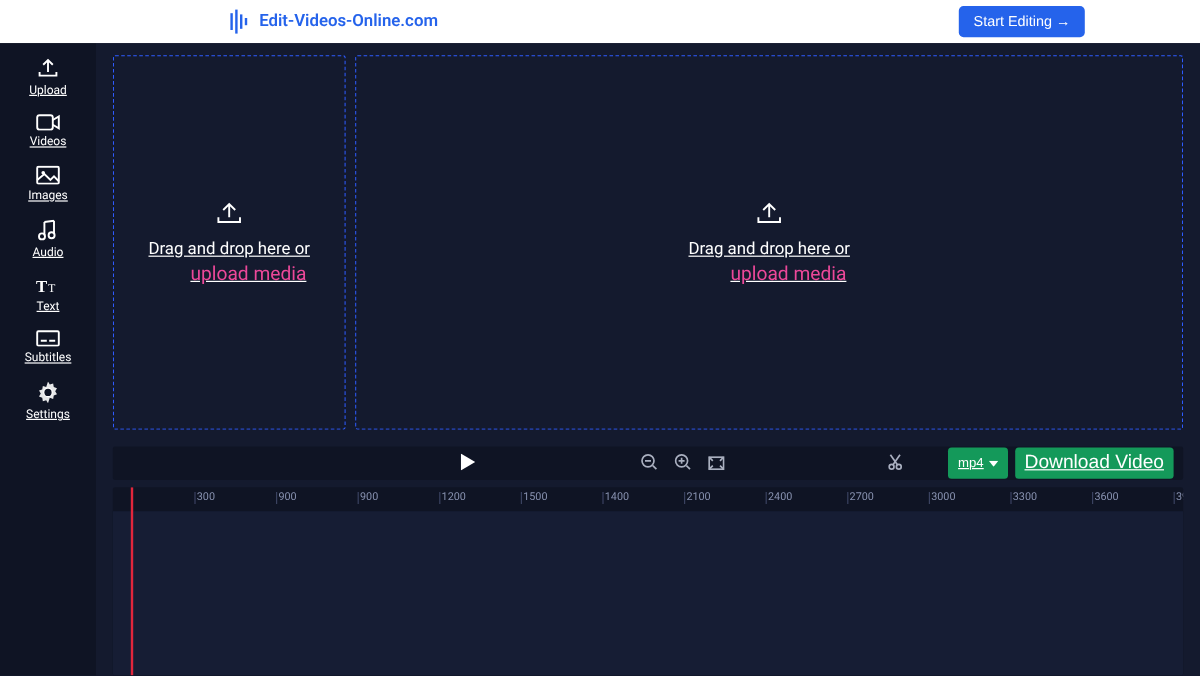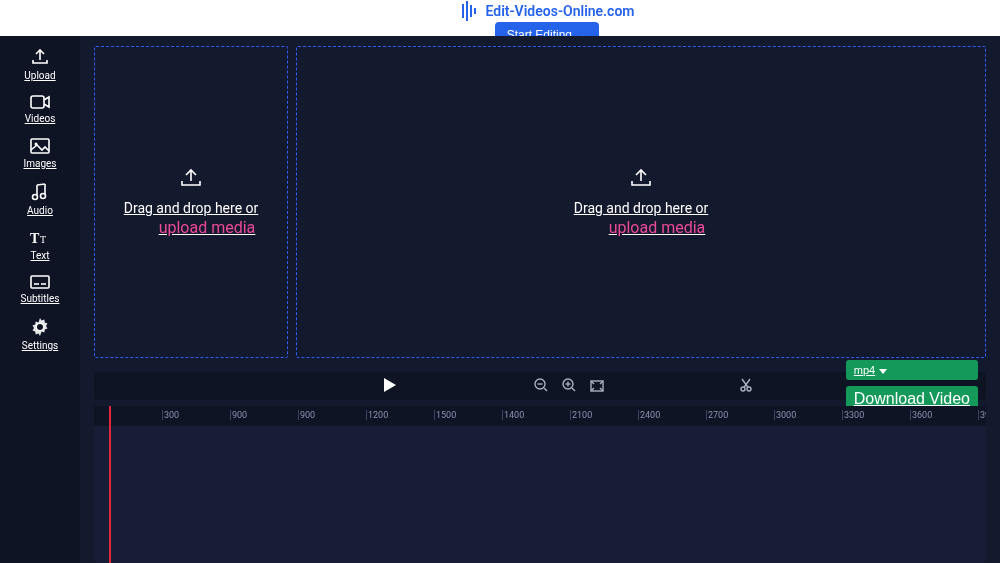--- a/index.html
+++ b/index.html
@@ -13,21 +13,20 @@
 }
 
 
 .header {
   background: #fff;
   height: 36px;
   display: flex;
   align-items: center;
   justify-content: space-between;
   padding: 0 96px 0 190px;
-  flex-direction: column;
 }
 .brand {
   display: flex;
   align-items: center;
   gap: 8px;
 }
 .brand-logo svg { display: block; }
 .brand-text {
   color: #2563eb;
   font-weight: 600;
@@ -138,21 +137,20 @@
 }
 .tb-cut {
   position: absolute;
   left: 645px;
   color: #aab0c0;
 }
 .tb-right {
   margin-left: auto;
   display: flex;
   gap: 6px;
-  flex-direction: column;
 }
 .fmt-btn {
   background: #14995a;
   color: #fff;
   border: none;
   border-radius: 3px;
   padding: 4px 8px;
   font-size: 11px;
   cursor: pointer;
   display: flex;

